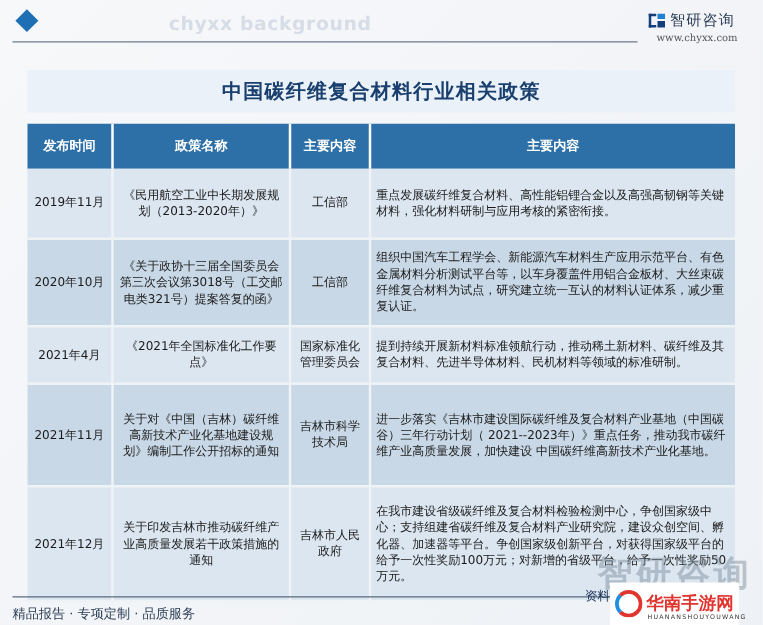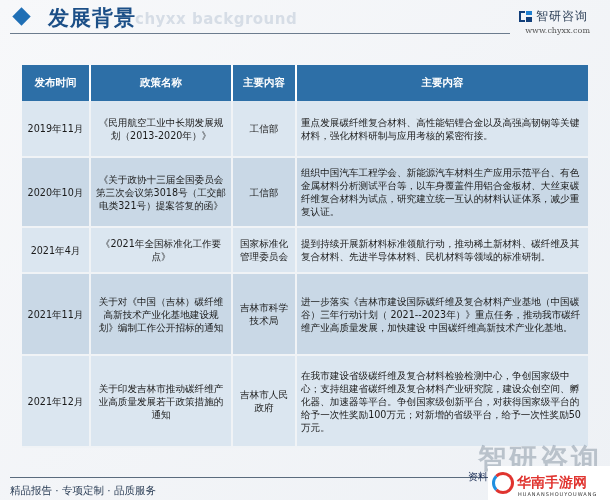--- a/index.html
+++ b/index.html
@@ -37,46 +37,46 @@
   td.l { text-align: left; padding: 0 4px; }
   .col1 { width: 68px; }
   .col2 { width: 142px; }
   .col3 { width: 64px; }
   .col4 { width: 292px; }
 
   .footer-line { position: absolute; left: 10px; top: 477px; width: 530px; height: 1px; background: #5a6b7d; }
   .footer-text { position: absolute; left: 10px; top: 484px; font-size: 10.5px; color: #2a3d55; }
   .watermark { position: absolute; left: 478px; top: 440px; font-size: 28px; color: rgba(120,135,150,0.45); letter-spacing: 3px; font-weight: bold; }
   .source-text { position: absolute; left: 468px; top: 470px; font-size: 10px; color: #1a2d55; }
-  .hm-badge { position: absolute; left: 488px; top: 466px; width: 122px; height: 34px; background: #ffffff; display: flex; align-items: center; }
+  .hm-badge { position: absolute; left: 488px; top: 466px; width: 103px; height: 34px; background: #ffffff; display: flex; align-items: center; }
   .hm-logo { width: 22px; height: 22px; border-radius: 50%; border: 3px solid #e0342f; border-left-color: #1f8fe0; margin-left: 4px; }
   .hm-name { font-size: 14px; font-weight: bold; color: #e0342f; margin-left: 3px; letter-spacing: 0px; }
   .hm-sub { position: absolute; left: 30px; top: 25px; font-size: 5px; color: #333; letter-spacing: 1px; }
 </style>
 </head>
 <body>
 
 <div class="page">
 
   <div class="header">
     <div class="diamond"></div>
     <div class="header-ghost">chyxx background</div>
-    <div class="header-title">发展背景</div>
     <div class="header-line2"></div>
     <div class="brand">
       <div class="brand-logo">
           <div class="b1"></div>
           <div class="b2"></div>
         </div>
       <span class="brand-name">智研咨询</span>
     </div>
     <div class="brand-url">www.chyxx.com</div>
   </div>
 
   <div class="table-wrap">
+    <div class="table-title">中国碳纤维复合材料行业相关政策</div>
     <div class="gap"></div>
     <table>
       <colgroup>
         <col class="col1">
           <col class="col2">
           <col class="col3">
           <col class="col4">
       </colgroup>
       <thead>
         <tr>

